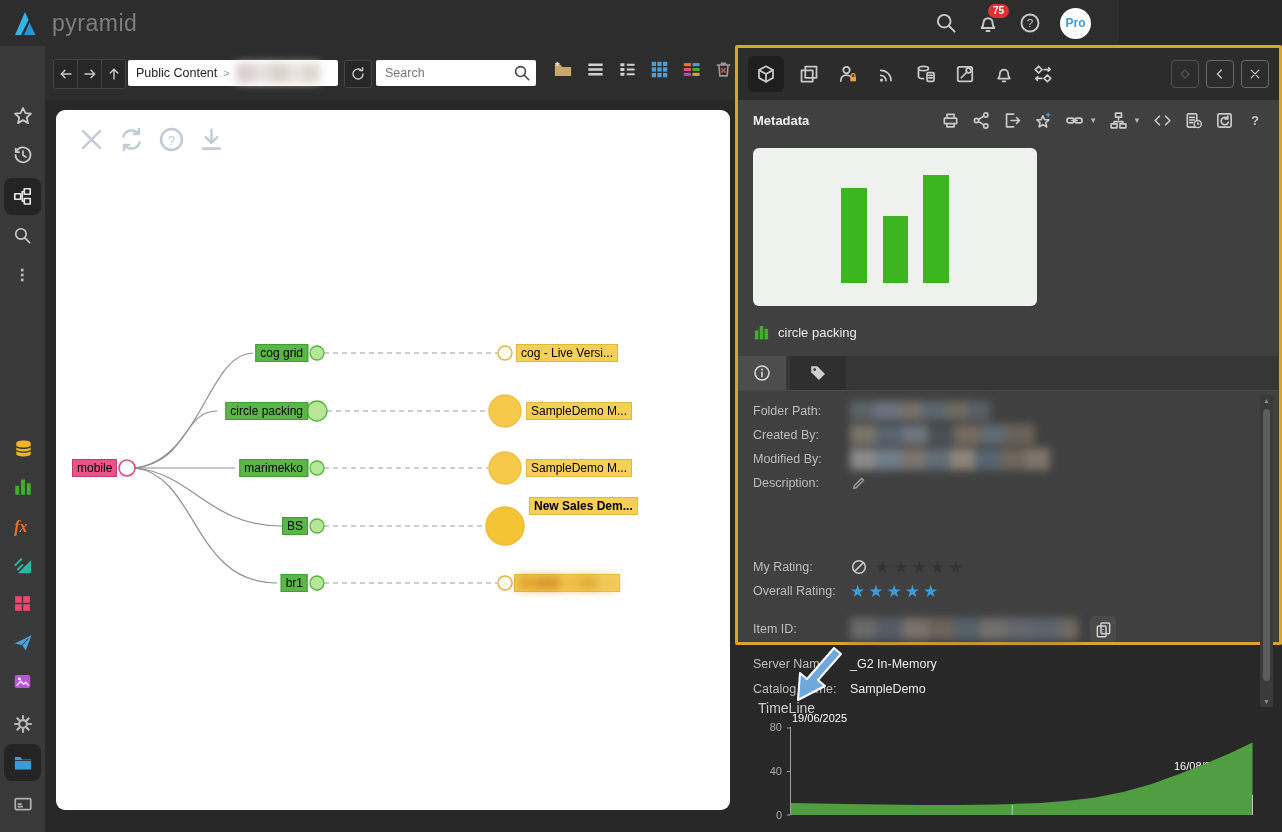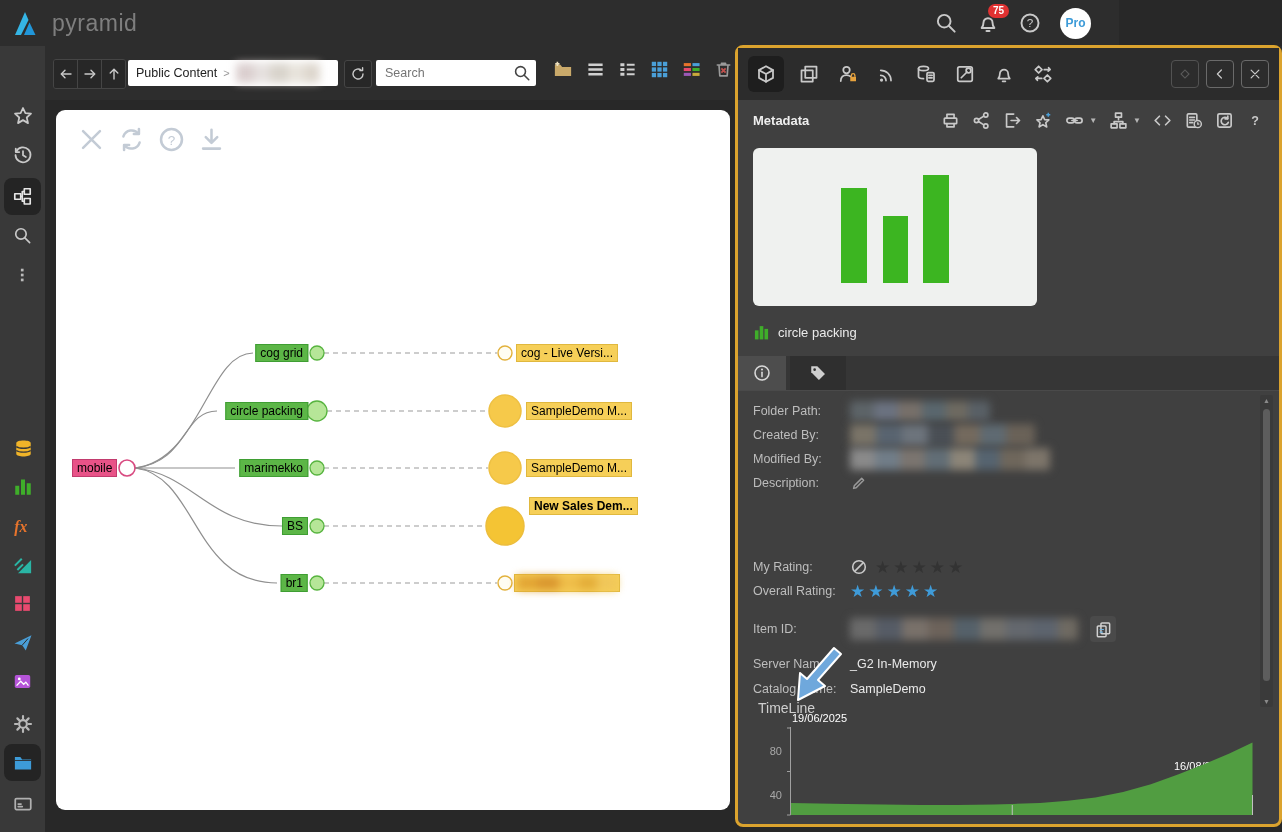--- a/index.html
+++ b/index.html
@@ -53,22 +53,22 @@
   .tn.g{background:#5cb647;border:1px solid #3f9e33;transform:translate(-100%,-50%);}
   .tn.p{background:#e85388;border:1px solid #c23b6e;transform:translate(0,-50%);}
   .tn.y{background:#f6cf58;border:1px solid #e0b83e;transform:translate(0,-50%);}
   .tn.b{font-weight:bold;}
 
   
   .rd{display:flex;filter:blur(4px);overflow:hidden;border-radius:2px;}
   .rd i{display:block;height:100%;}
 
   
-  .panel{position:absolute;left:735px;top:45px;width:547px;height:782px;background:#404040;
-         border:3px solid #dba32e;box-sizing:border-box;border-radius:8px;}
+  .panel{position:absolute;left:735px;top:45px;width:547px;height:600px;background:#404040;
+         border:3px solid #dba32e;box-sizing:border-box;border-radius:2px;}
   .ptool{position:absolute;left:0;top:0;width:541px;height:52px;background:#2c2c2c;display:flex;align-items:center;
          padding:0 10px;box-sizing:border-box;gap:17px;}
   .pt{width:22px;height:22px;display:flex;align-items:center;justify-content:center;cursor:pointer;}
   .pt-active{background:#1e1e1e;border-radius:6px;padding:7px;margin-right:-3px;}
   .pbtns{margin-left:auto;display:flex;gap:7px;}
   .pbtn{width:26px;height:26px;border:1px solid #6a6a6a;border-radius:4px;display:flex;align-items:center;
         justify-content:center;cursor:pointer;}
   .pbtn.dim{border-color:#525252;}
   .meta-head{position:absolute;left:15px;top:62px;width:512px;display:flex;align-items:center;}
   .meta-title{font-size:13px;font-weight:bold;color:#efefef;}
@@ -86,21 +86,21 @@
   .frow{position:absolute;left:15px;display:flex;align-items:center;font-size:12.5px;color:#bdbdbd;height:22px;}
   .frow .lbl{width:97px;flex:none;}
   .frow .val{color:#eaeaea;}
   .stars{display:flex;gap:3px;font-size:17px;line-height:17px;cursor:pointer;}
   .stars.dim span{color:#333;}
   .stars.blue span{color:#3f9bd8;}
   .copybtn{width:26px;height:26px;background:#4a4a4a;border-radius:4px;display:flex;align-items:center;
            justify-content:center;cursor:pointer;margin-left:12px;}
   .tl-label{position:absolute;left:20px;top:652px;font-size:14px;color:#cfcfcf;}
   .chart{position:absolute;left:18px;top:662px;width:512px;height:112px;}
-  .ytick{position:absolute;width:26px;text-align:right;font-size:11px;color:#a8a8a8;margin-top:24px;}
+  .ytick{position:absolute;width:26px;text-align:right;font-size:11px;color:#a8a8a8;}
   .dlab{position:absolute;font-size:11px;color:#fff;}
   .vscroll{position:absolute;right:6px;top:347px;width:13px;height:312px;background:#3a3a3a;border-radius:2px;}
   .vthumb{position:absolute;left:3px;top:14px;width:7px;height:272px;background:#5d5d5d;border-radius:4px;cursor:pointer;}
   .varr{position:absolute;left:0;width:13px;text-align:center;font-size:7px;color:#8a8a8a;cursor:pointer;}
   .cursor-arrow{position:absolute;left:52px;top:598px;z-index:5;}
 </style>
 </head>
 <body>
 
 <div class="app">

